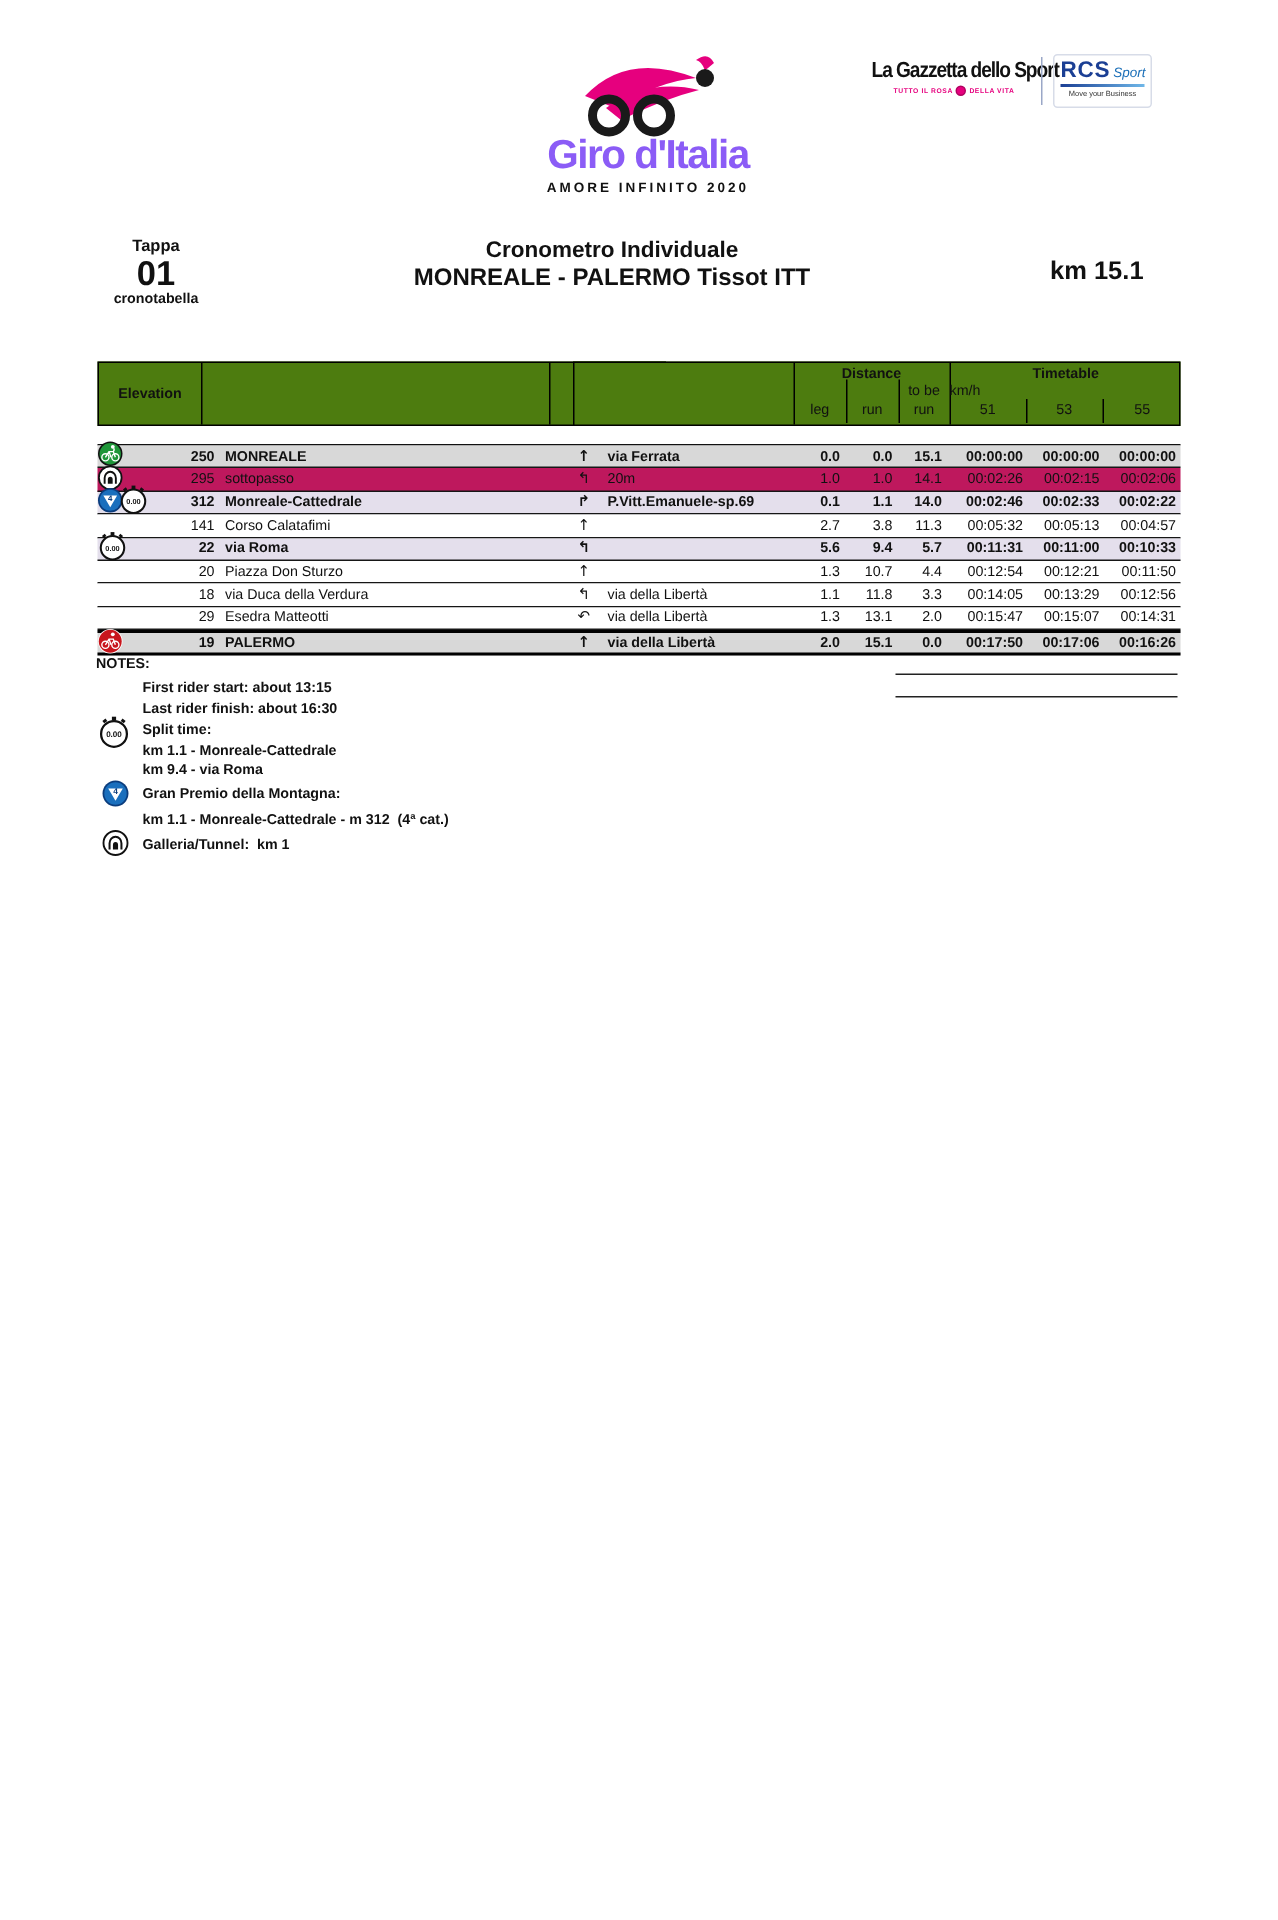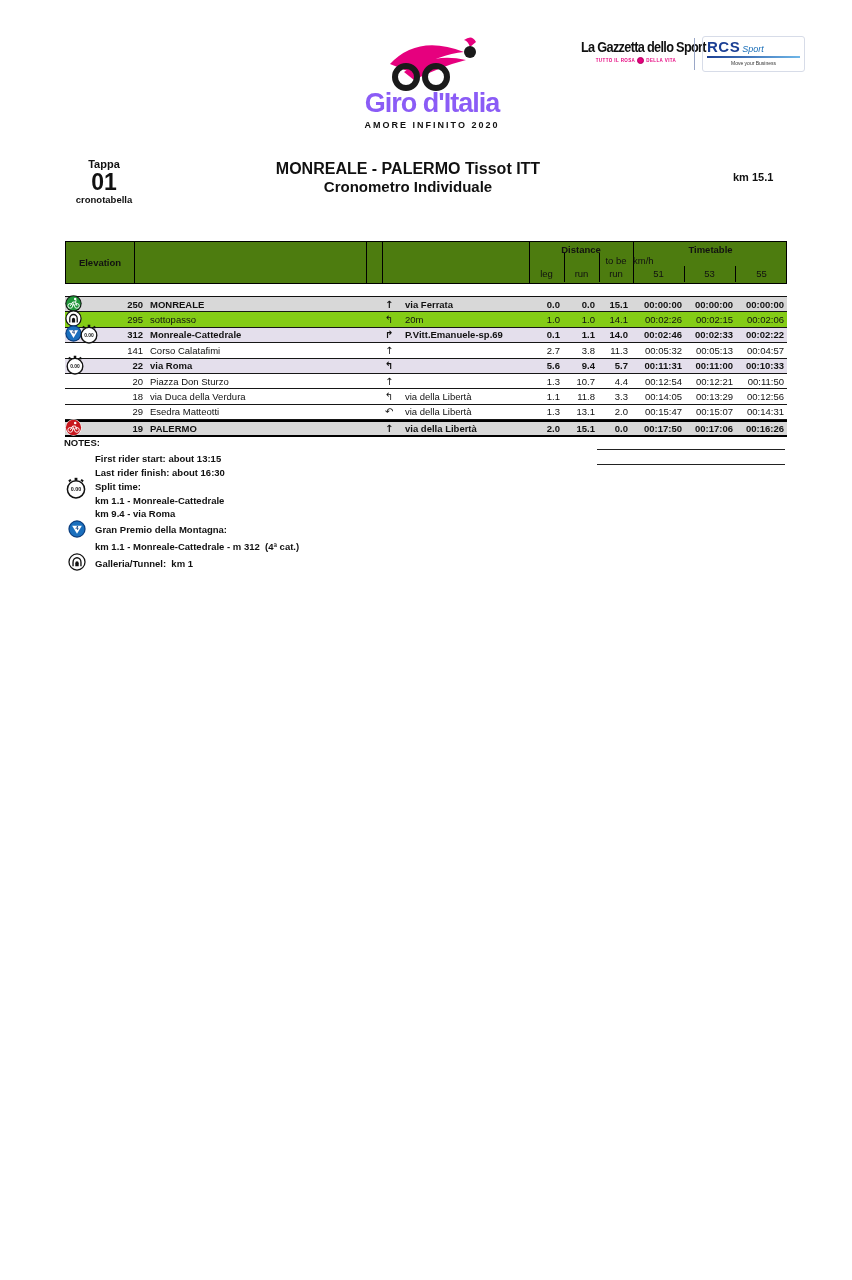--- a/index.html
+++ b/index.html
@@ -8,48 +8,48 @@
   
   #giro-logo{left:362px;top:30px;width:140px;height:105px;text-align:center;}
   #giro-cyclist{display:block;margin:0 auto;}
   #giro-title{font-weight:bold;font-size:27px;letter-spacing:-1px;color:#8b5cf6;line-height:1;margin-top:-2px;}
   #giro-tagline{font-weight:bold;font-size:9px;letter-spacing:2px;margin-top:3px;}
   #gazzetta{left:581px;top:39px;width:110px;}
   #gazzetta-title{font-weight:bold;font-size:14.5px;letter-spacing:-0.8px;transform:scaleX(0.88);transform-origin:left;white-space:nowrap;color:#111;}
   #gazzetta-tagline{font-size:4.5px;font-weight:bold;color:#e6007e;text-align:center;margin-top:2px;letter-spacing:0.4px;display:flex;align-items:center;justify-content:center;gap:2px;}
   .gz-dot{width:5px;height:5px;border-radius:50%;background:#e6007e;display:inline-block;border:0.5px solid #b0005f;}
   #logo-sep{left:694px;top:38px;width:1px;height:32px;background:#9aa7c7;}
-  #rcs{left:702px;top:36px;width:103px;height:36px;border:1px solid #d7dce8;border-radius:3px;padding:2px 4px;box-sizing:border-box;}
+  #rcs{left:702px;top:36px;width:66px;height:36px;border:1px solid #d7dce8;border-radius:3px;padding:2px 4px;box-sizing:border-box;}
   #rcs-line1{display:flex;align-items:baseline;gap:2px;}
   #rcs-title{font-weight:bold;font-size:15px;color:#1b3f94;letter-spacing:0.5px;line-height:1;}
   #rcs-sub{font-style:italic;font-size:9px;color:#1b6fb8;}
   #rcs-bar{height:2px;background:linear-gradient(to right,#1b3f94,#6fb7e8);margin:2px 0 2px 0;}
   #rcs-tagline{font-size:5px;color:#333;text-align:center;}
   
   #tappa-block{left:62px;top:158px;width:84px;text-align:center;font-weight:bold;}
   #tappa-label{font-size:11px;}
   #tappa-number{font-size:23px;line-height:1.05;}
   #tappa-doc{font-size:9.5px;}
   #title-block{left:108px;top:158px;width:600px;text-align:center;font-weight:bold;}
   #race-type{font-size:15px;}
   #race-route{font-size:16px;margin-top:2px;}
   #race-date{font-size:13.5px;margin-top:13px;}
-  #race-distance{left:733px;top:171px;font-weight:bold;font-size:11px;}
+  #race-distance{left:700px;top:171px;font-weight:bold;font-size:17px;}
   
   #thead{left:65px;top:241px;width:722px;height:43px;}
   .hbox{position:absolute;top:0;height:43px;border:1.6px solid #000;box-sizing:border-box;background:#4d7c0f;}
   #hboxA{left:0;width:379px;}
   #hboxB{left:317px;width:405px;}
   .vline{position:absolute;background:#000;width:1.2px;}
   .hlabel{position:absolute;font-size:9.5px;white-space:nowrap;}
   .bold{font-weight:bold;}
   #rows{left:65px;top:296px;width:722px;border-top:1.2px solid #111;}
   .trow{position:relative;height:15.4px;border-bottom:1px solid #161616;box-sizing:border-box;font-size:9.5px;}
   .trow.bg-gray{background:#d8d8d8;}
-  .trow.bg-blue{background:#84cc16;}
+  .trow.bg-blue{background:#be185d;}
   .trow.bg-purple{background:#e4dfec;}
   .trow.bg-white{background:#fff;}
   .trow.finishrow{border-top:2px solid #000;border-bottom:2.5px solid #000;height:17px;}
   .trow.boldrow{font-weight:bold;}
   .cell{position:absolute;top:0;height:100%;display:flex;align-items:center;white-space:nowrap;overflow:visible;}
   .c-icons{left:0;width:40px;z-index:3;}
   .c-icons svg{margin-right:-3px;}
   .c-elev{left:28px;width:50px;justify-content:flex-end;}
   .c-loc{left:85px;}
   .c-arrow{left:320px;width:16px;font-family:"DejaVu Sans",sans-serif;font-size:10px;}
@@ -99,22 +99,22 @@
   <div id="rcs-bar"></div>
   <div id="rcs-tagline">Move your Business</div>
 </div>
 
 <div class="abs" id="tappa-block">
   <div id="tappa-label">Tappa</div>
   <div id="tappa-number">01</div>
   <div id="tappa-doc">cronotabella</div>
 </div>
 <div class="abs" id="title-block">
+  <div id="race-type">Cronometro Individuale</div>
   <div id="race-route">MONREALE - PALERMO Tissot ITT</div>
-  <div id="race-type">Cronometro Individuale</div>
 </div>
 <div class="abs" id="race-distance">km 15.1</div>
 
 <div class="abs" id="thead">
   <div class="hbox" id="hboxA">
     <div class="vline" style="left:68px;top:0;height:100%;"></div>
     <div class="vline" style="left:300px;top:0;height:100%;"></div>
     <div class="hlabel bold" style="left:0;width:68px;top:15px;text-align:center;">Elevation</div>
   </div>
   <div class="hbox" id="hboxB">

